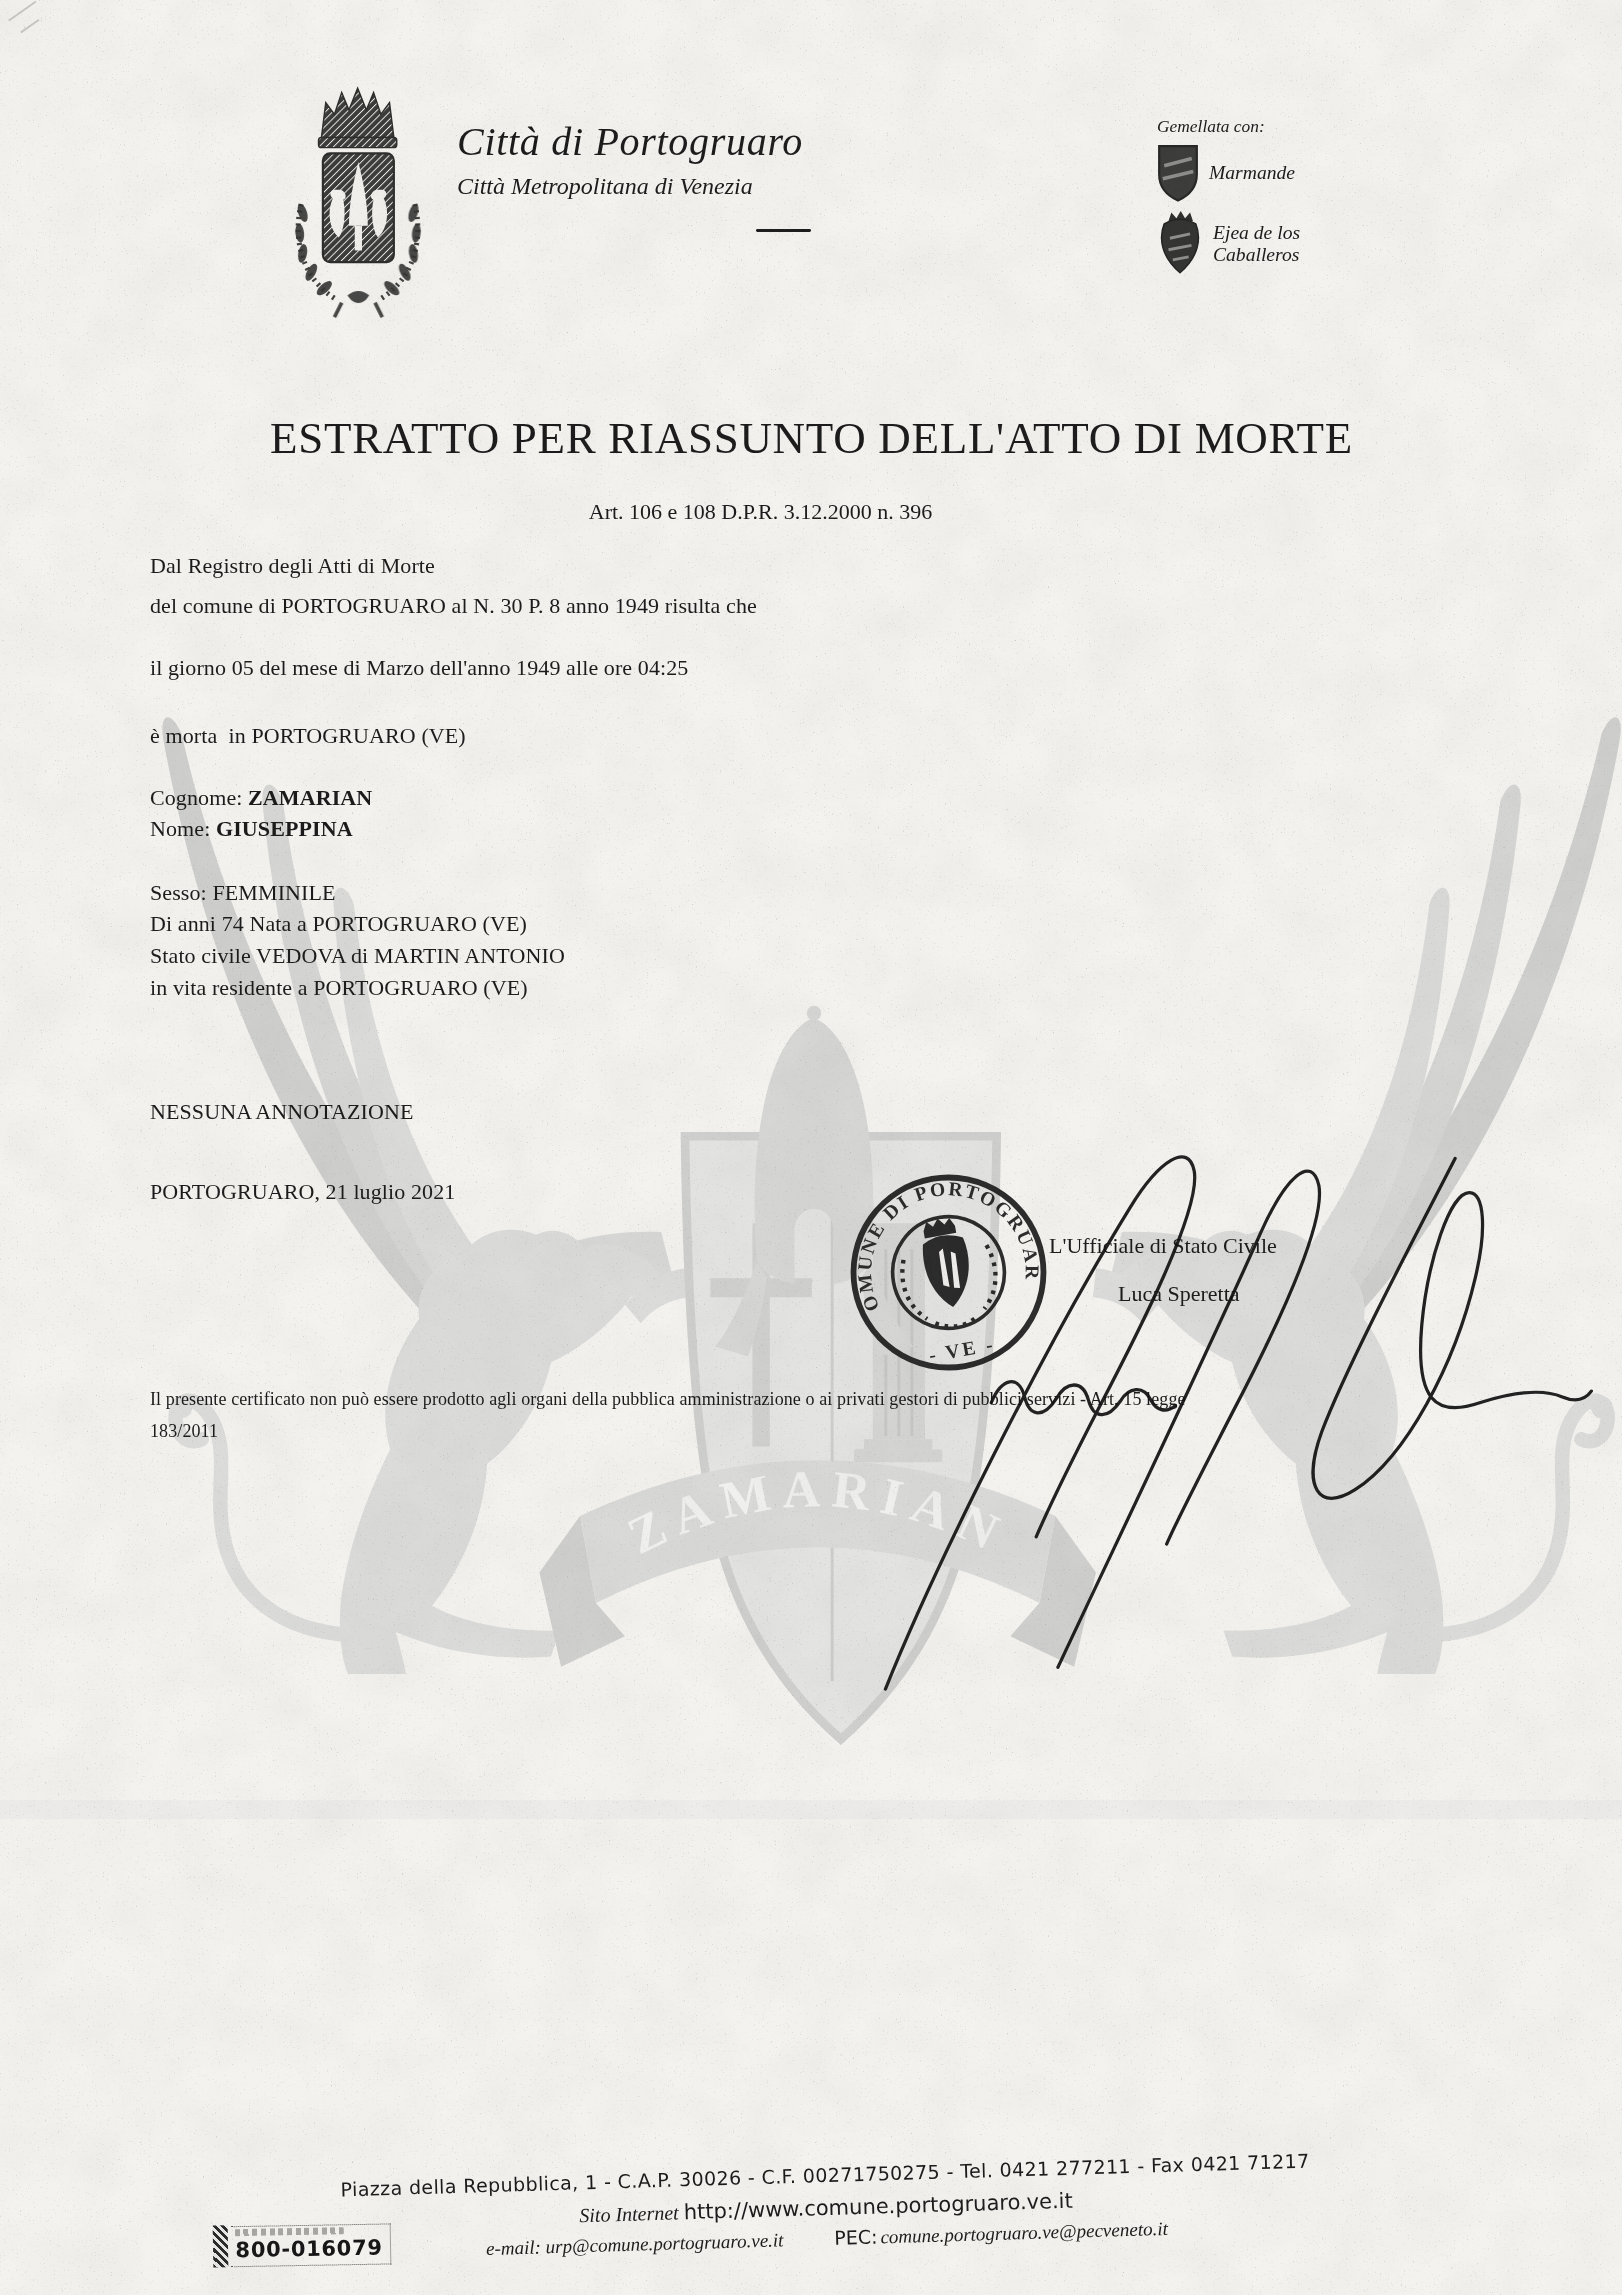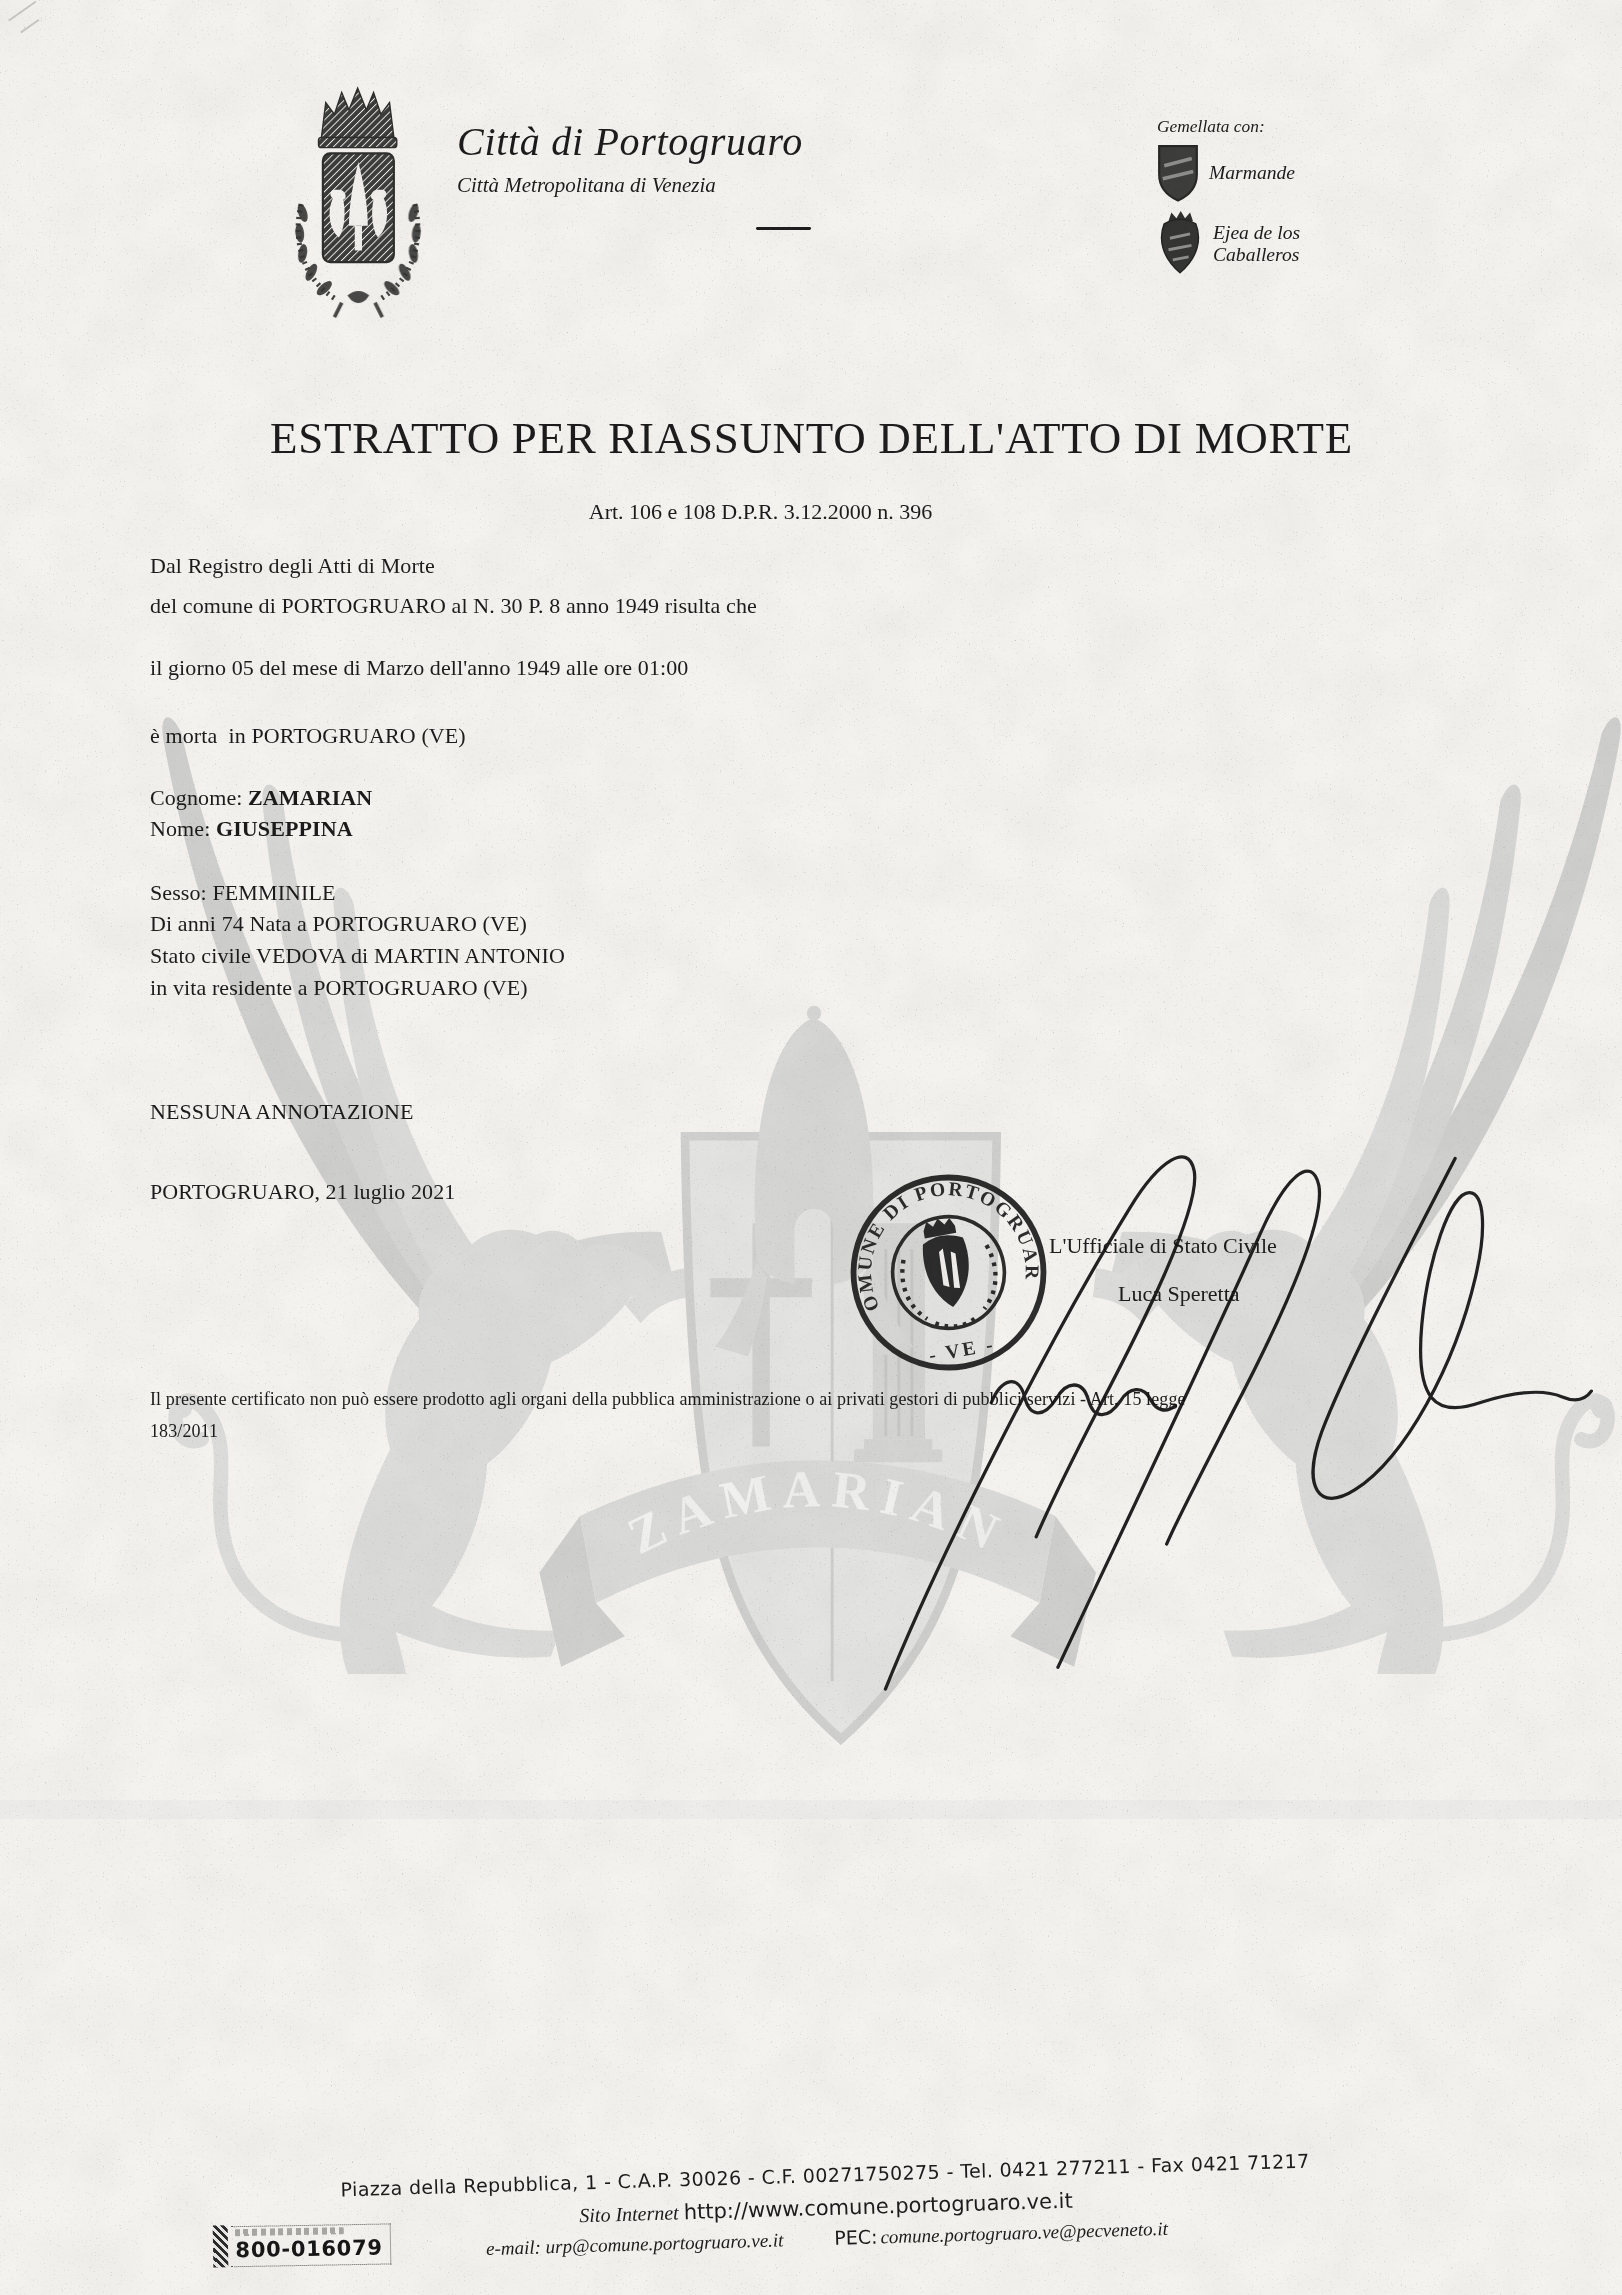--- a/index.html
+++ b/index.html
@@ -8,21 +8,21 @@
     background:#f3f2ef; color:#1b1b1b;
     font-family:"Liberation Serif","DejaVu Serif",serif;
   }
   .abs{position:absolute;}
   .z1{z-index:1}.z2{z-index:2}.z3{z-index:3}.z4{z-index:4}.z5{z-index:5}.z6{z-index:6}
 
   
   .coa{left:291px; top:81px; width:134px; height:239px;}
   .city-block{left:457px; top:119px; width:652px; text-align:left;}
   .city-name{font-style:italic; font-size:40px; letter-spacing:0.7px; line-height:45px;}
-  .metro-line{font-style:italic; font-size:21px; margin-top:8.7px;}
+  .metro-line{font-style:italic; font-size:24px; margin-top:8.7px;}
   .hdr-dash{width:55px; height:2.9px; background:#1c1c1c; margin:29px auto 0; border-radius:1.4px;}
   .twin-block{left:1157px; top:116px; width:261px; font-style:italic;}
   .twin-label{font-size:17.4px;}
   .twin-row{display:flex; align-items:center; margin-top:7.2px;}
   .twin-row .tname{font-size:19.6px; line-height:22px; margin-left:10px;}
   .twin-icon{flex:0 0 auto;}
 
   
   .doc-title{left:0; width:1623px; top:412px; text-align:center; font-size:45px; letter-spacing:0.7px; white-space:nowrap;}
   .law-ref{left:0; width:1521px; top:499px; text-align:center; font-size:22px;}
@@ -188,21 +188,21 @@
         <path d="M10,20 C2,40 6,66 32,88 C58,66 62,40 54,20 C40,12 24,12 10,20 Z" fill="#333331" stroke="#222" stroke-width="2"></path>
         <path d="M18,40 L46,34 M16,56 L48,50 M22,70 L44,66" stroke="#8f8f8d" stroke-width="4"></path>
       </svg>
       <span class="tname" style="width:116px">Ejea de los Caballeros</span>
     </div>
   </div>
   <div class="abs z3 law-ref">Art. 106 e 108 D.P.R. 3.12.2000 n. 396</div>
 
   <div class="abs z3 line" style="top:553px">Dal Registro degli Atti di Morte</div>
   <div class="abs z3 line" style="top:593px">del comune di PORTOGRUARO al N. 30 P. 8 anno 1949 risulta che</div>
-  <div class="abs z3 line" style="top:655px">il giorno 05 del mese di Marzo dell'anno 1949 alle ore 01:00</div>
+  <div class="abs z3 line" style="top:655px">il giorno 05 del mese di Marzo dell'anno 1949 alle ore 04:25</div>
   <div class="abs z3 line" style="top:723px">è morta  in PORTOGRUARO (VE)</div>
 
   <div class="abs z3 line" style="top:785px"><span>Cognome:</span> <b>ZAMARIAN</b></div>
   <div class="abs z3 line" style="top:816px"><span>Nome:</span> <b>GIUSEPPINA</b></div>
 
   <div class="abs z3 line" style="top:880px">Sesso: FEMMINILE</div>
   <div class="abs z3 line" style="top:911px">Di anni 74 Nata a PORTOGRUARO (VE)</div>
   <div class="abs z3 line" style="top:943px">Stato civile VEDOVA di MARTIN ANTONIO</div>
   <div class="abs z3 line" style="top:975px">in vita residente a PORTOGRUARO (VE)</div>
 

